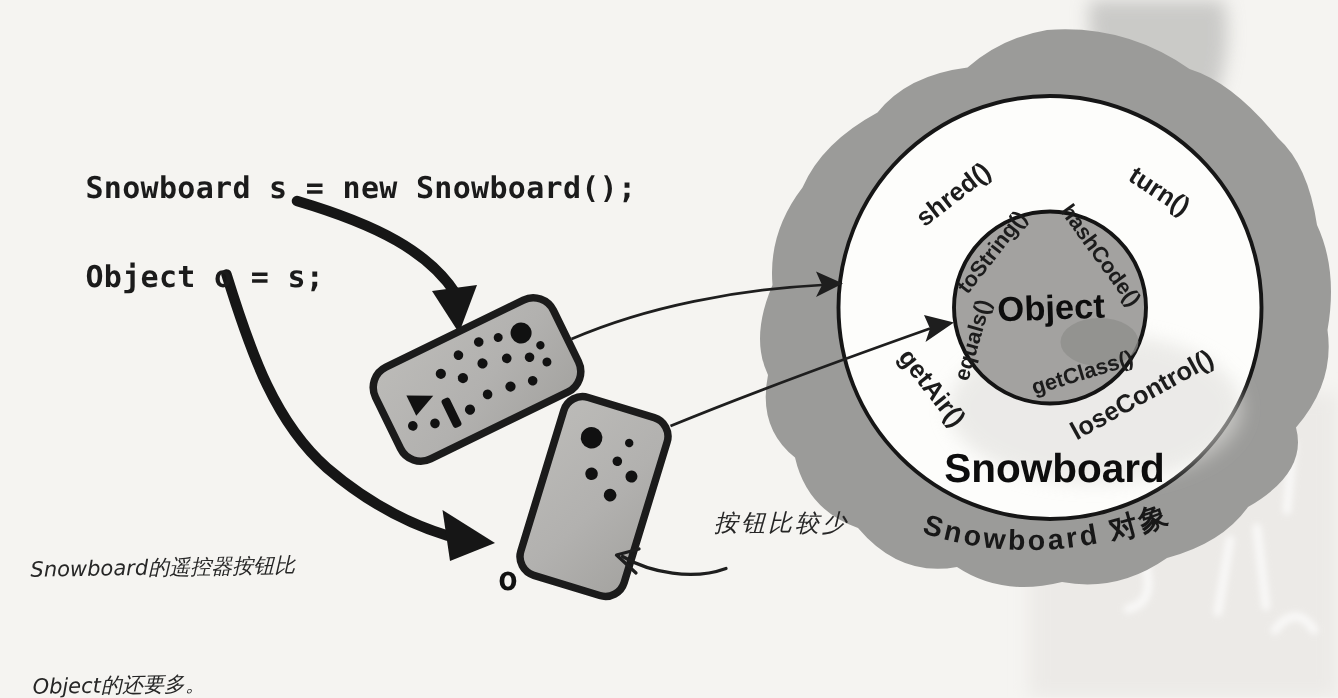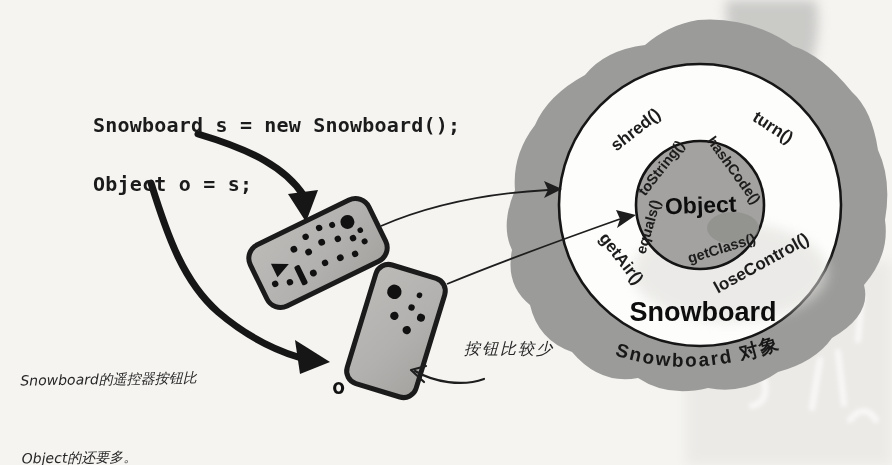--- a/index.html
+++ b/index.html
@@ -6,28 +6,28 @@
   body{
     width:892px;height:465px;position:relative;overflow:hidden;
     background:#f5f4f1;
     font-family:"Liberation Sans", sans-serif;
   }
   #stage{position:absolute;left:0;top:0;width:892px;height:465px;}
   svg{position:absolute;left:0;top:0;}
   .abs{position:absolute;white-space:pre;}
   .code{
     font-family:"DejaVu Sans Mono", monospace;
-    font-weight:bold;font-size:20px;color:#1b1b1b;letter-spacing:.2px;margin-left:36px;
+    font-weight:bold;font-size:20px;color:#1b1b1b;letter-spacing:.2px;
   }
   .hand{
     font-family:"DejaVu Sans", sans-serif;
     color:#262626;font-style:italic;
   }
   .note-left{left:21px;top:314px;font-size:14px;line-height:26px;transform:rotate(-1deg);}
-  .note-few{left:464px;top:339px;font-size:16px;letter-spacing:2px;}
+  .note-few{left:476px;top:339px;font-size:16px;letter-spacing:2px;}
   .note-bottom{left:408px;top:416px;font-size:16.5px;line-height:28px;letter-spacing:1px;}
   .o-label{left:332px;top:374px;font-family:"DejaVu Sans Mono",monospace;font-weight:bold;font-size:22px;color:#111;}
   .ring-label{font-family:"Liberation Sans",sans-serif;font-weight:600;fill:#1c1c1c;}
   .outer-m{font-size:17px;}
   .inner-m{font-size:14.5px;}
   .class-name{font-family:"Liberation Sans",sans-serif;font-weight:bold;fill:#0d0d0d;}
   .blob-cap{font-family:"Liberation Sans",sans-serif;font-weight:600;font-size:19px;fill:#181818;letter-spacing:2px;}
 </style>
 </head>
 <body>

